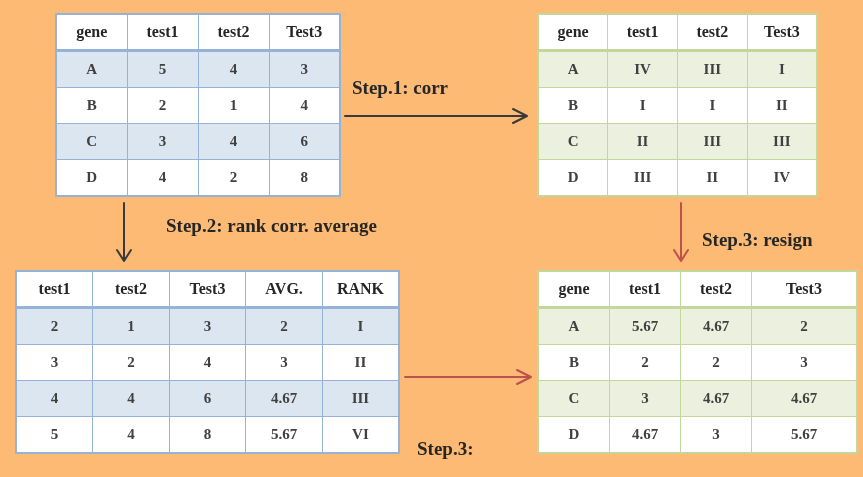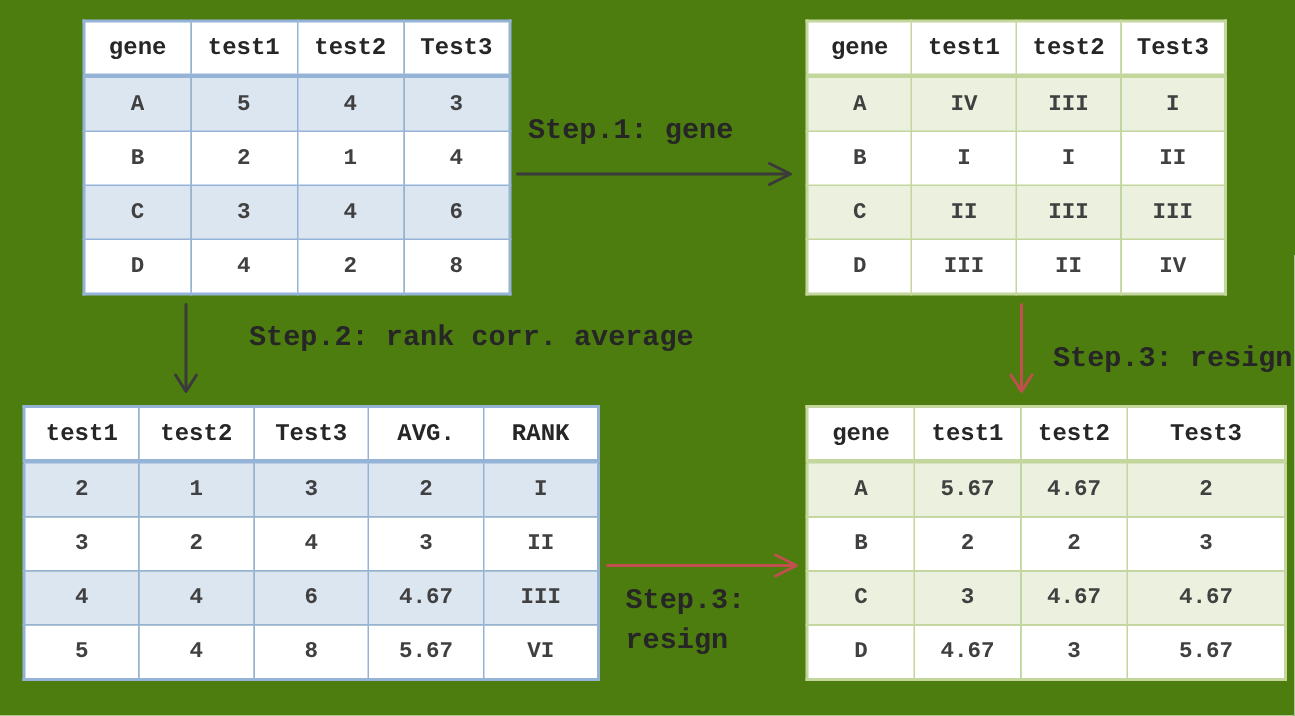--- a/index.html
+++ b/index.html
@@ -10,23 +10,23 @@
     --dark-arrow: #3A3A3A;
     --red-arrow: #C0504D;
     --label-text: #262626;
     --cell-text: #404040;
   }
   html, body { margin: 0; padding: 0; background: #ffffff; }
   .canvas {
     position: relative;
     width: 863px;
     height: 477px;
-    background: #4d7c0f;
+    background: #fdba74;
     overflow: hidden;
-    font-family: Liberation Mono, monospace;
+    font-family: Liberation Serif, serif;
   }
   table.tbl {
     position: absolute;
     border-collapse: collapse;
     table-layout: fixed;
     text-align: center;
     font-weight: bold;
   }
   table.tbl th {
     font-size: 16px;
@@ -76,21 +76,21 @@
     font-weight: bold;
     font-size: 19px;
     color: var(--label-text);
     white-space: nowrap;
     line-height: 27px;
   }
   #lbl-step1 { left: 352px; top: 74px;  }
   #lbl-step2 { left: 166px; top: 212px; }
   #lbl-step3-right  { left: 702px; top: 226px; }
   #lbl-step3-bottom { left: 417px; top: 387px; }
-  #lbl-step3-bottom span { display: block; }
+  #lbl-step3-bottom span { display: block; margin-top: 48px; }
 </style>
 </head>
 <body>
 
 <div class="canvas">
 
   <table id="t-original" class="tbl blue">
       <thead>
         <tr>
           <th>gene</th>
@@ -256,21 +256,21 @@
   <svg class="arrow arrow-red" style="left:669px; top:201px;" width="24" height="64">
     <line x1="12" y1="2" x2="12" y2="58"></line>
     <polyline points="5,49 12,60 19,49"></polyline>
   </svg>
 
   <svg class="arrow arrow-red" style="left:403px; top:367px;" width="136" height="20">
     <line x1="2" y1="10" x2="127" y2="10"></line>
     <polyline points="114,3 128,10 114,17"></polyline>
   </svg>
 
-  <div id="lbl-step1" class="lbl">Step.1: gene</div>
+  <div id="lbl-step1" class="lbl">Step.1: corr</div>
 
   <div id="lbl-step2" class="lbl">Step.2: rank corr. average</div>
 
   <div id="lbl-step3-right" class="lbl">Step.3: resign</div>
 
   <div id="lbl-step3-bottom" class="lbl">
     <span>Step.3:</span>
     <span>resign</span>
   </div>
 

